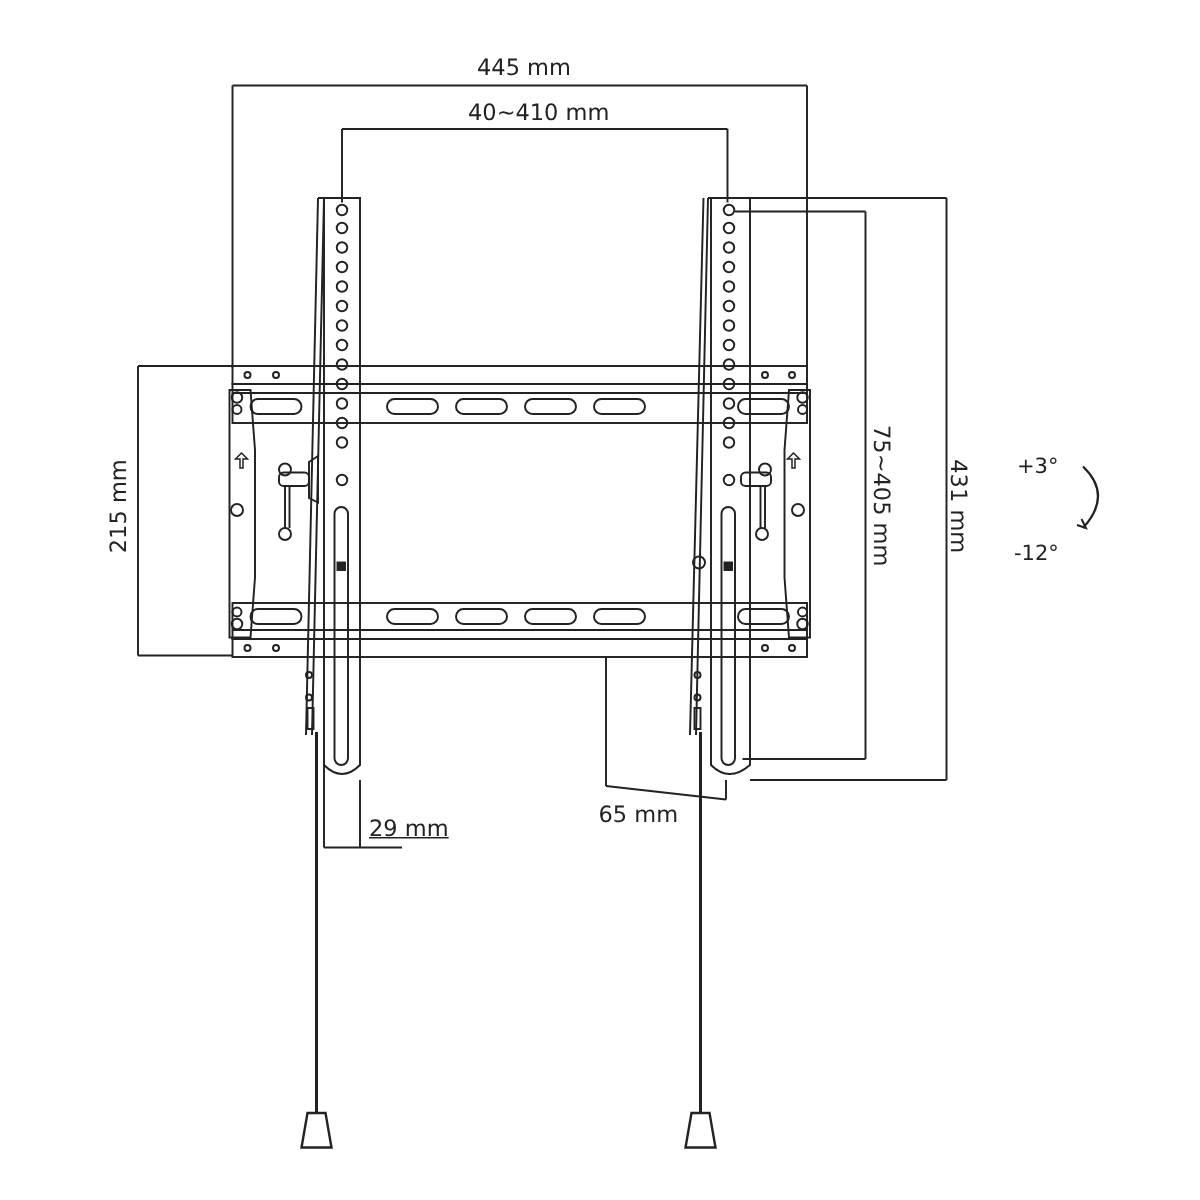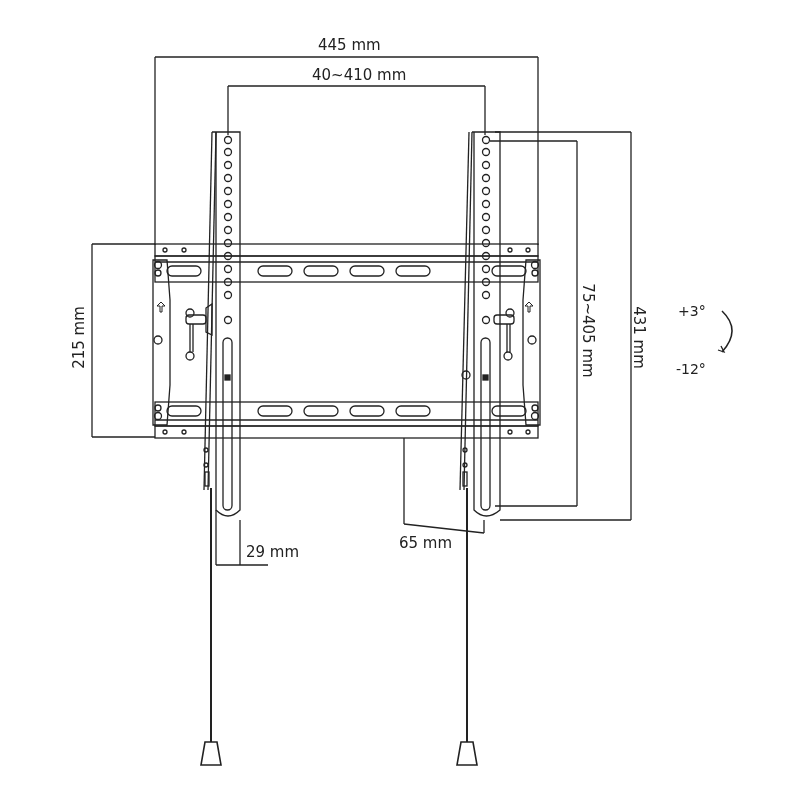--- a/index.html
+++ b/index.html
@@ -188,17 +188,17 @@
       <path d="M718 350 L724 352 L721 346" stroke-width="1.3"></path>
     </g>
   </svg>
 
   
   <span class="dim-label" style="left:318px; top:38px;">445 mm</span>
   <span class="dim-label" style="left:312px; top:68px;">40~410 mm</span>
   <span class="dim-label vert" style="left:540px; top:323px; transform: rotate(90deg);">75~405 mm</span>
   <span class="dim-label vert" style="left:607px; top:330px; transform: rotate(90deg);">431 mm</span>
   <span class="dim-label vert" style="left:48px; top:330px; transform: rotate(-90deg);">215 mm</span>
-  <span class="dim-label" style="left:246px; top:545px;">29 mm</span>
+  <span class="dim-label" style="left:246px; top:545px;text-decoration:underline;">29 mm</span>
   <span class="dim-label" style="left:399px; top:536px;">65 mm</span>
   <span class="tilt-label" style="left:678px; top:303px;">+3°</span>
   <span class="tilt-label" style="left:676px; top:340px;margin-top:21px;">-12°</span>
 </div>
 
 </body></html>

